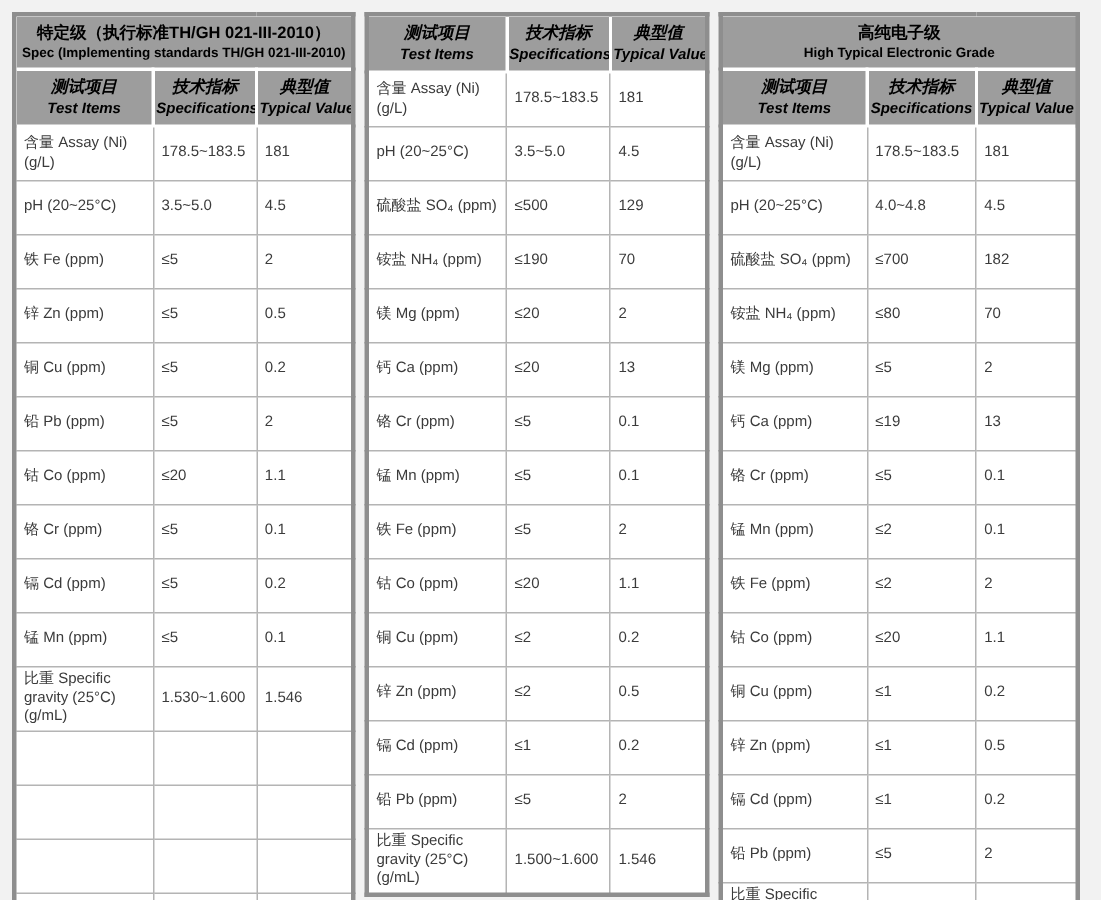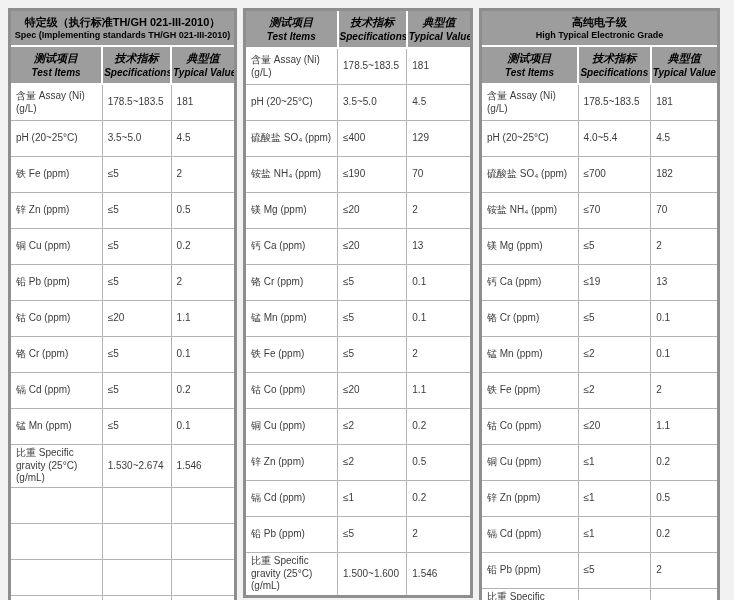--- a/index.html
+++ b/index.html
@@ -134,21 +134,21 @@
           <td>≤5</td>
           <td>0.2</td>
         </tr>
         <tr>
           <td>锰 Mn (ppm)</td>
           <td>≤5</td>
           <td>0.1</td>
         </tr>
         <tr>
           <td>比重 Specific gravity (25°C) (g/mL)</td>
-          <td>1.530~2.674</td>
+          <td>1.530~1.600</td>
           <td>1.546</td>
         </tr>
         <tr>
           <td></td>
           <td></td>
           <td></td>
         </tr>
         <tr>
           <td></td>
           <td></td>
@@ -195,21 +195,21 @@
           <td>178.5~183.5</td>
           <td>181</td>
         </tr>
         <tr>
           <td>pH (20~25°C)</td>
           <td>3.5~5.0</td>
           <td>4.5</td>
         </tr>
         <tr>
           <td>硫酸盐 SO₄ (ppm)</td>
-          <td>≤400</td>
+          <td>≤500</td>
           <td>129</td>
         </tr>
         <tr>
           <td>铵盐 NH₄ (ppm)</td>
           <td>≤190</td>
           <td>70</td>
         </tr>
         <tr>
           <td>镁 Mg (ppm)</td>
           <td>≤20</td>
@@ -297,31 +297,31 @@
       </tr>
     </thead>
     <tbody>
         <tr>
           <td>含量 Assay (Ni) (g/L)</td>
           <td>178.5~183.5</td>
           <td>181</td>
         </tr>
         <tr>
           <td>pH (20~25°C)</td>
-          <td>4.0~5.4</td>
+          <td>4.0~4.8</td>
           <td>4.5</td>
         </tr>
         <tr>
           <td>硫酸盐 SO₄ (ppm)</td>
           <td>≤700</td>
           <td>182</td>
         </tr>
         <tr>
           <td>铵盐 NH₄ (ppm)</td>
-          <td>≤70</td>
+          <td>≤80</td>
           <td>70</td>
         </tr>
         <tr>
           <td>镁 Mg (ppm)</td>
           <td>≤5</td>
           <td>2</td>
         </tr>
         <tr>
           <td>钙 Ca (ppm)</td>
           <td>≤19</td>

